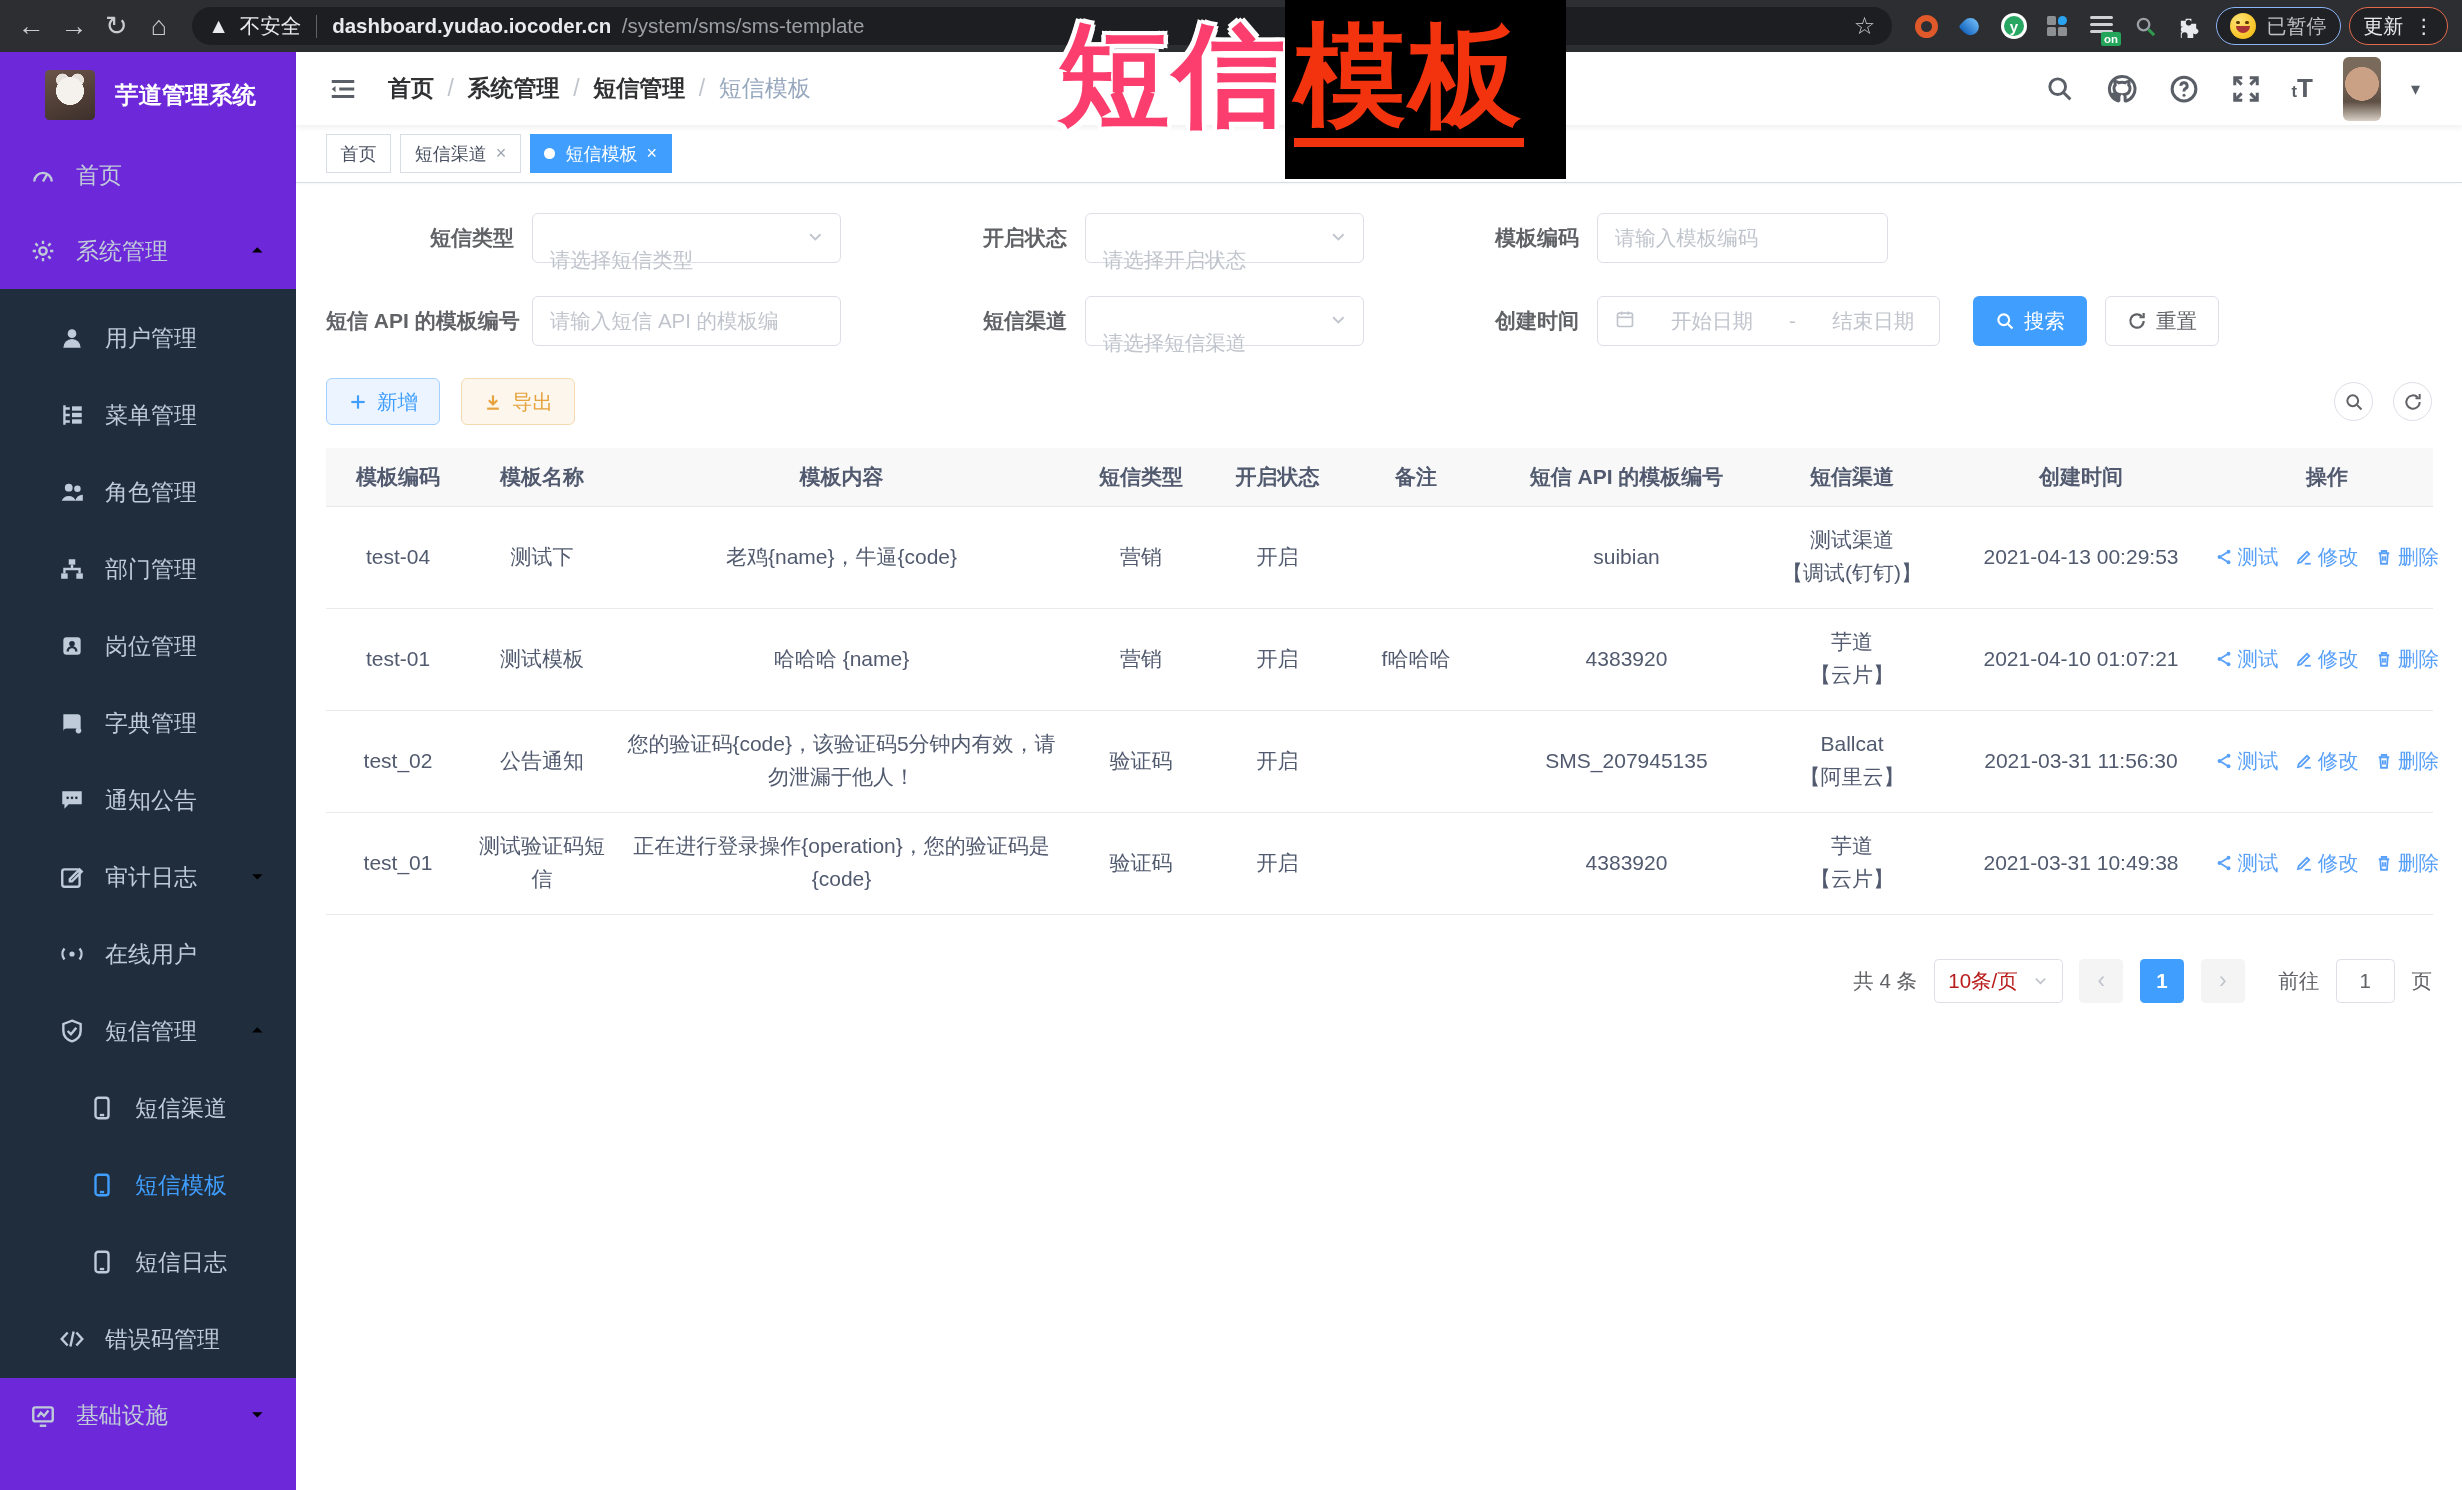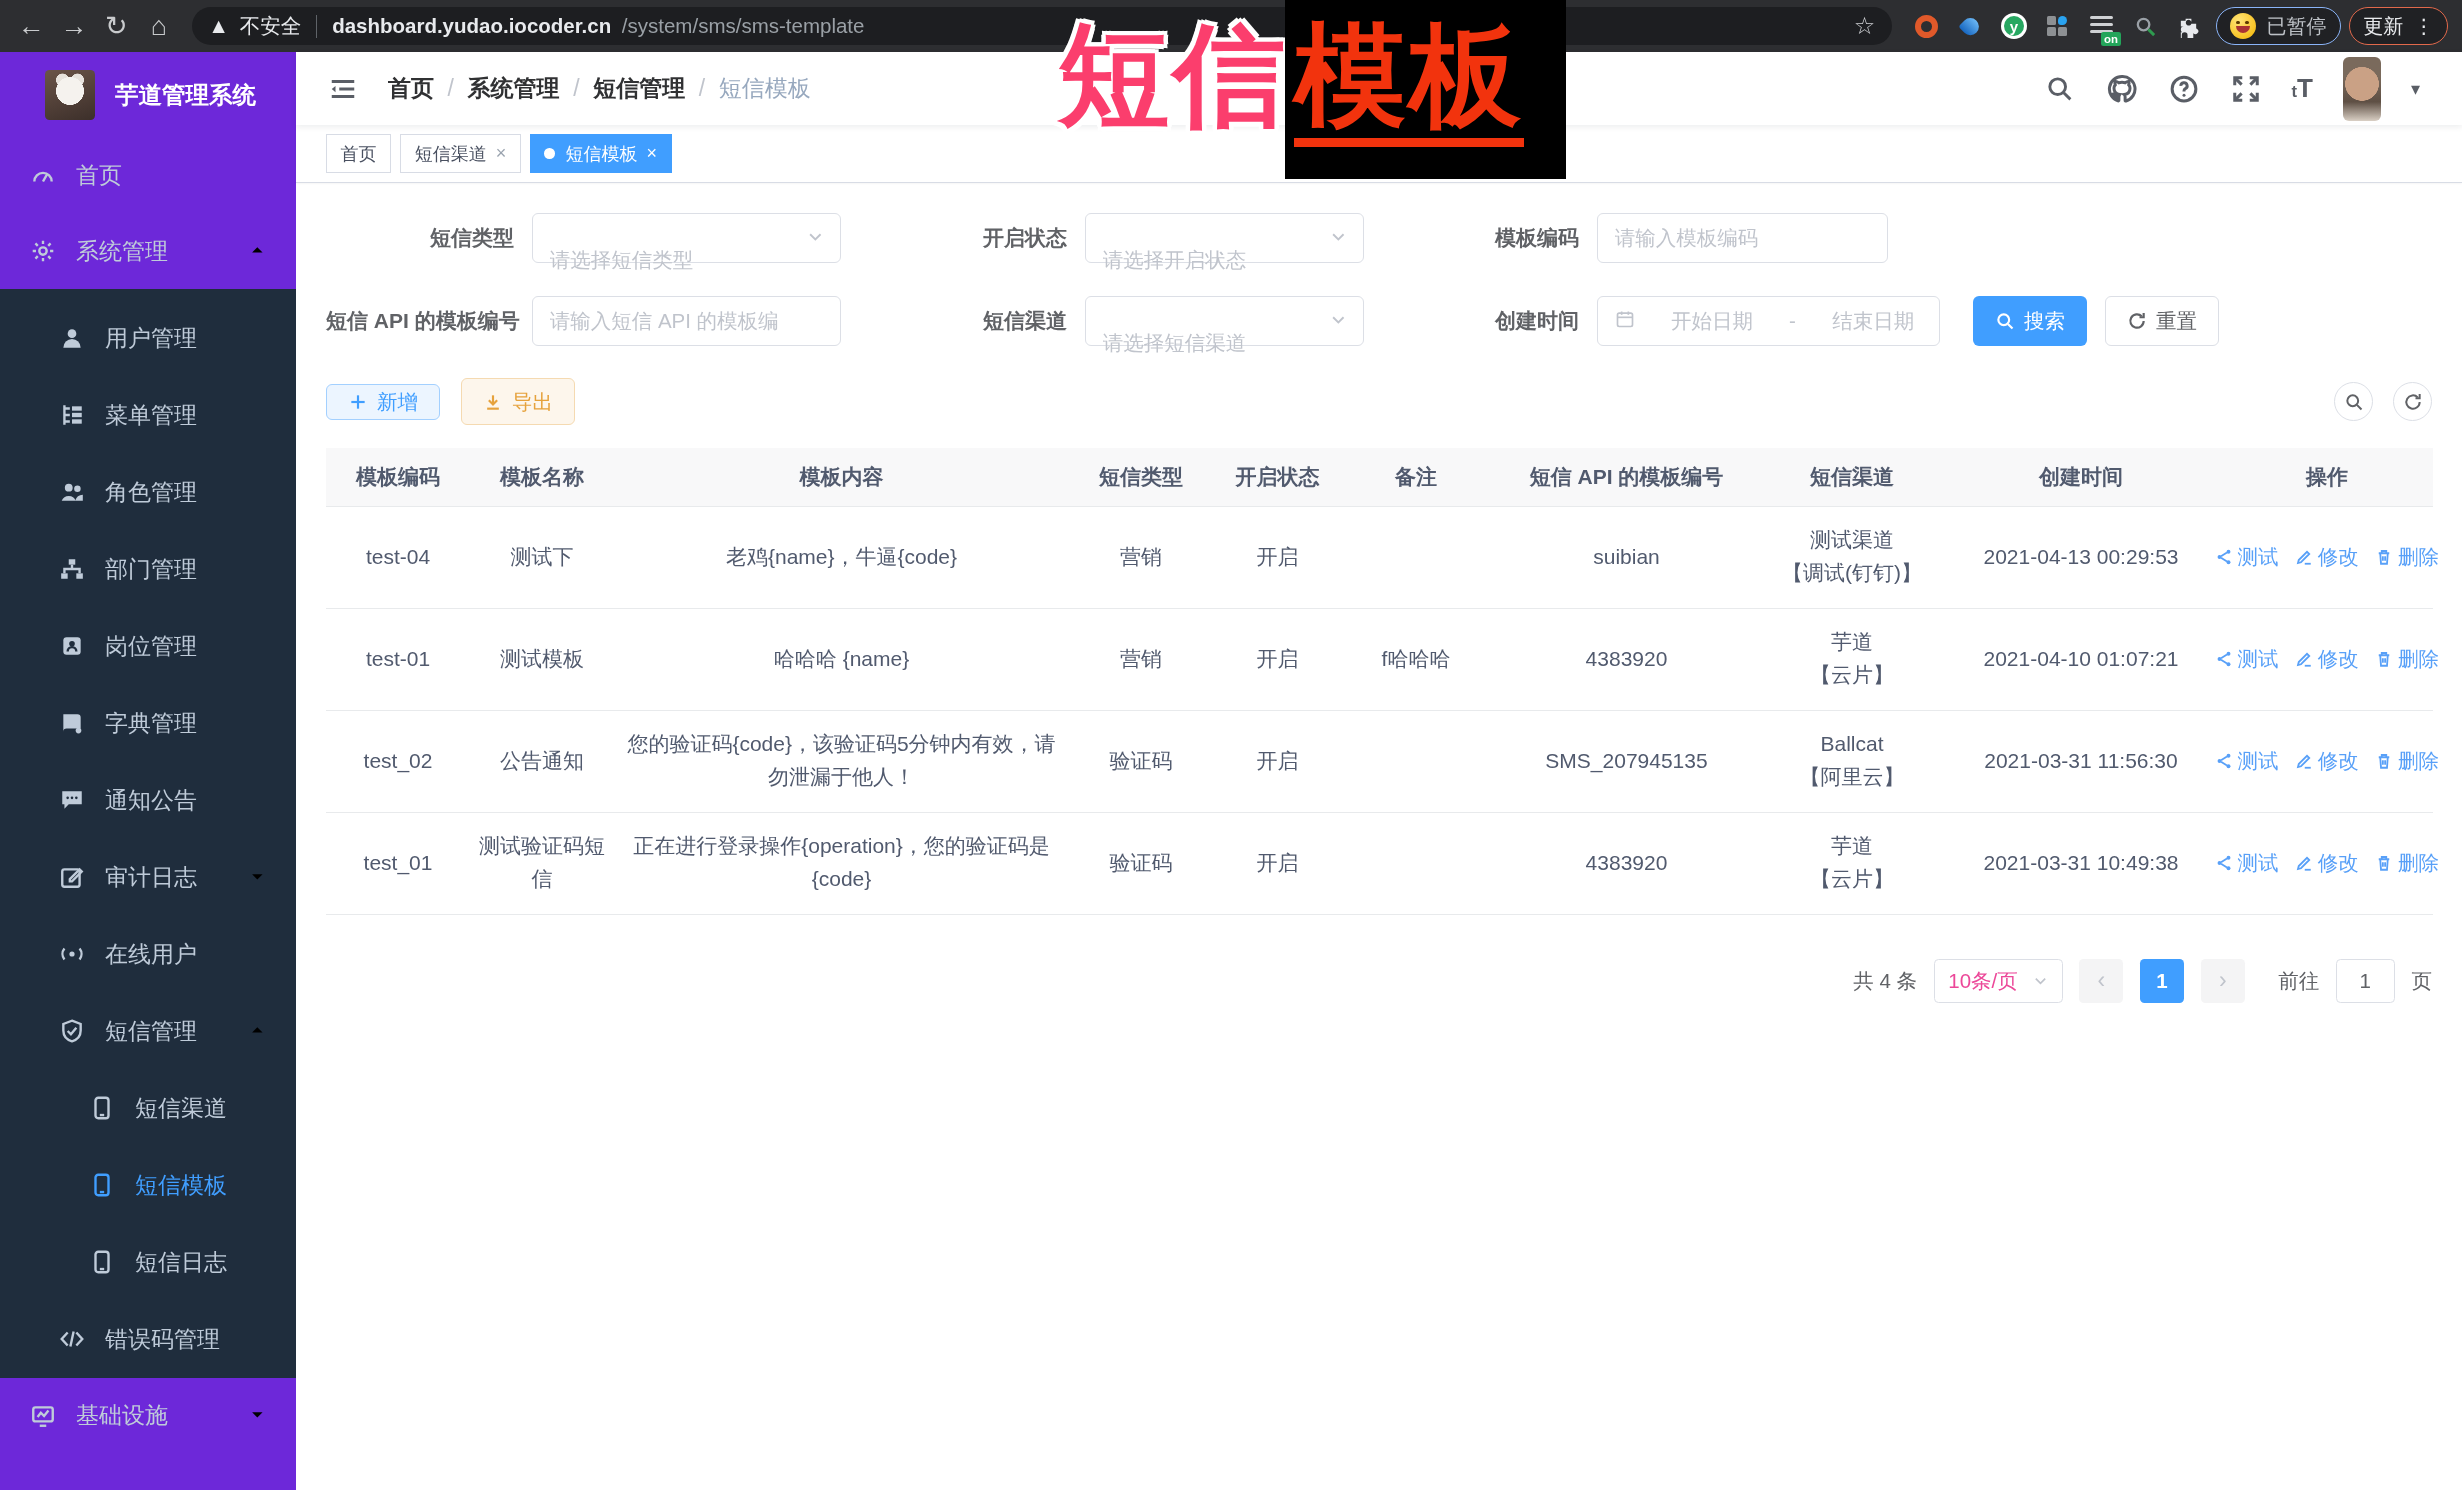--- a/index.html
+++ b/index.html
@@ -110,40 +110,40 @@
   .daterange .dph { color:#c0c4cc; flex:1; text-align:center; white-space:nowrap; }
   .daterange .dsep { color:#c0c4cc; }
   .cal { color:#c0c4cc; }
   .btn { height:50px; border-radius:6px; font-size:20.5px; display:inline-flex; align-items:center; gap:9px;
          padding:0 21px; cursor:pointer; border:1.5px solid transparent; white-space:nowrap; }
   .btn-primary { background:#409eff; color:#fff; margin-left:33px; }
   .btn-plain { background:#fff; border-color:#dcdfe6; color:#606266; margin-left:18px; }
   .btn svg { stroke:currentColor; fill:none; stroke-width:2.6; }
 
   .tbar { margin-top:32px; display:flex; align-items:center; }
-  .btn-add { background:#ecf5ff; border-color:#a3d0ff; color:#409eff; height:36px; }
+  .btn-add { background:#ecf5ff; border-color:#a3d0ff; color:#409eff; height:47px; }
   .btn-export { background:#fdf6ec; border-color:#f5dab1; color:#e6a23c; height:47px; margin-left:21px; }
   .tbar-right { margin-left:auto; display:flex; gap:20px; }
   .circ { width:39px; height:39px; border-radius:50%; border:1.5px solid #dcdfe6; display:flex; align-items:center; justify-content:center; color:#606266; cursor:pointer; }
   .circ svg { stroke:#606266; fill:none; stroke-width:2.4; }
 
   
   table.grid { width:100%; border-collapse:collapse; table-layout:fixed; margin-top:23px; }
   .grid th { background:#f8f8f9; height:58px; font-size:21px; color:#515a6e; font-weight:700;
              border-bottom:0.8px solid #e8eaec; text-align:center; padding:0 6px; }
   .grid td { height:102px; font-size:21px; color:#515a6e; text-align:center; border-bottom:0.8px solid #e8eaec;
              padding:7.6px 9px; line-height:1.55; word-break:break-word; }
   .acts { display:flex; align-items:center; justify-content:center; gap:16.7px; white-space:nowrap; }
   .alink { color:#58a0f8; display:inline-flex; align-items:center; gap:4.5px; cursor:pointer; font-size:20.5px; }
   .alink svg { stroke:#58a0f8; fill:none; stroke-width:2.4; }
 
   
   .pager { display:flex; align-items:center; justify-content:flex-end; gap:16.7px; margin:44px 0 0 0; color:#606266; font-size:20.5px; }
   .psize { width:129px; height:44px; border:1.5px solid #dcdfe6; border-radius:4.5px; display:flex; align-items:center;
-           padding:0 13.6px; color:#ec4899; }
+           padding:0 13.6px; color:#b91c1c; }
   .psize .car { margin-left:auto; color:#c0c4cc; }
   .pbtn { width:44px; height:44px; border-radius:4.5px; background:#f4f4f5; color:#c0c4cc; display:flex; align-items:center;
           justify-content:center; font-size:23px; cursor:pointer; }
   .pcur { width:44px; height:44px; border-radius:4.5px; background:#409eff; color:#fff; display:flex; align-items:center;
           justify-content:center; font-weight:700; cursor:pointer; }
   .goto-in { width:59px; height:44px; border:1.5px solid #dcdfe6; border-radius:4.5px; text-align:center; font-size:20.5px; color:#606266; outline:none; }
 
   
   .overlay { position:absolute; left:1058px; top:0; z-index:99; display:flex; align-items:flex-start; pointer-events:none; }
   .ov1 { font-size:112px; font-weight:700; color:#fb3e6d; line-height:1; margin-top:20px; letter-spacing:3px;

